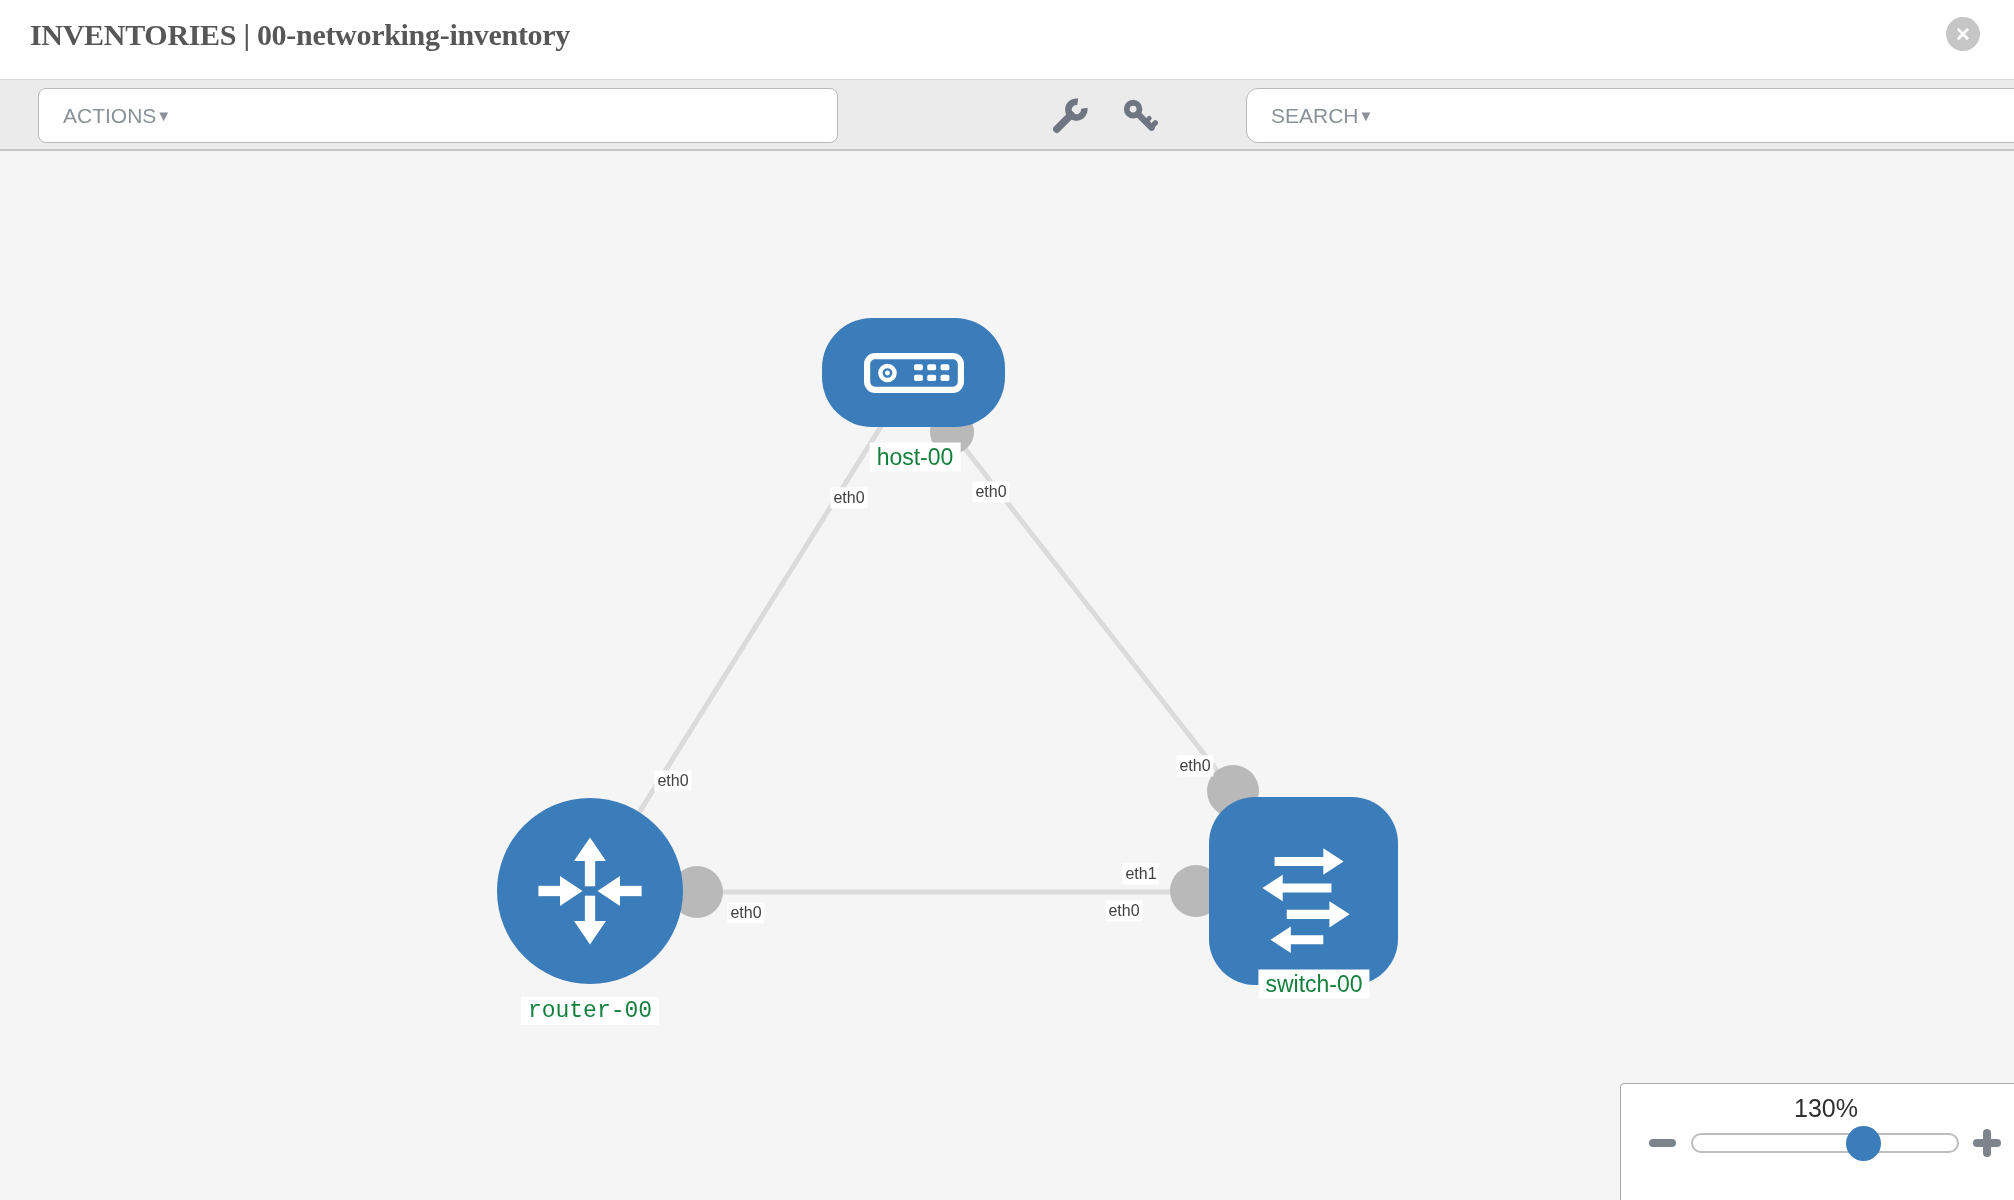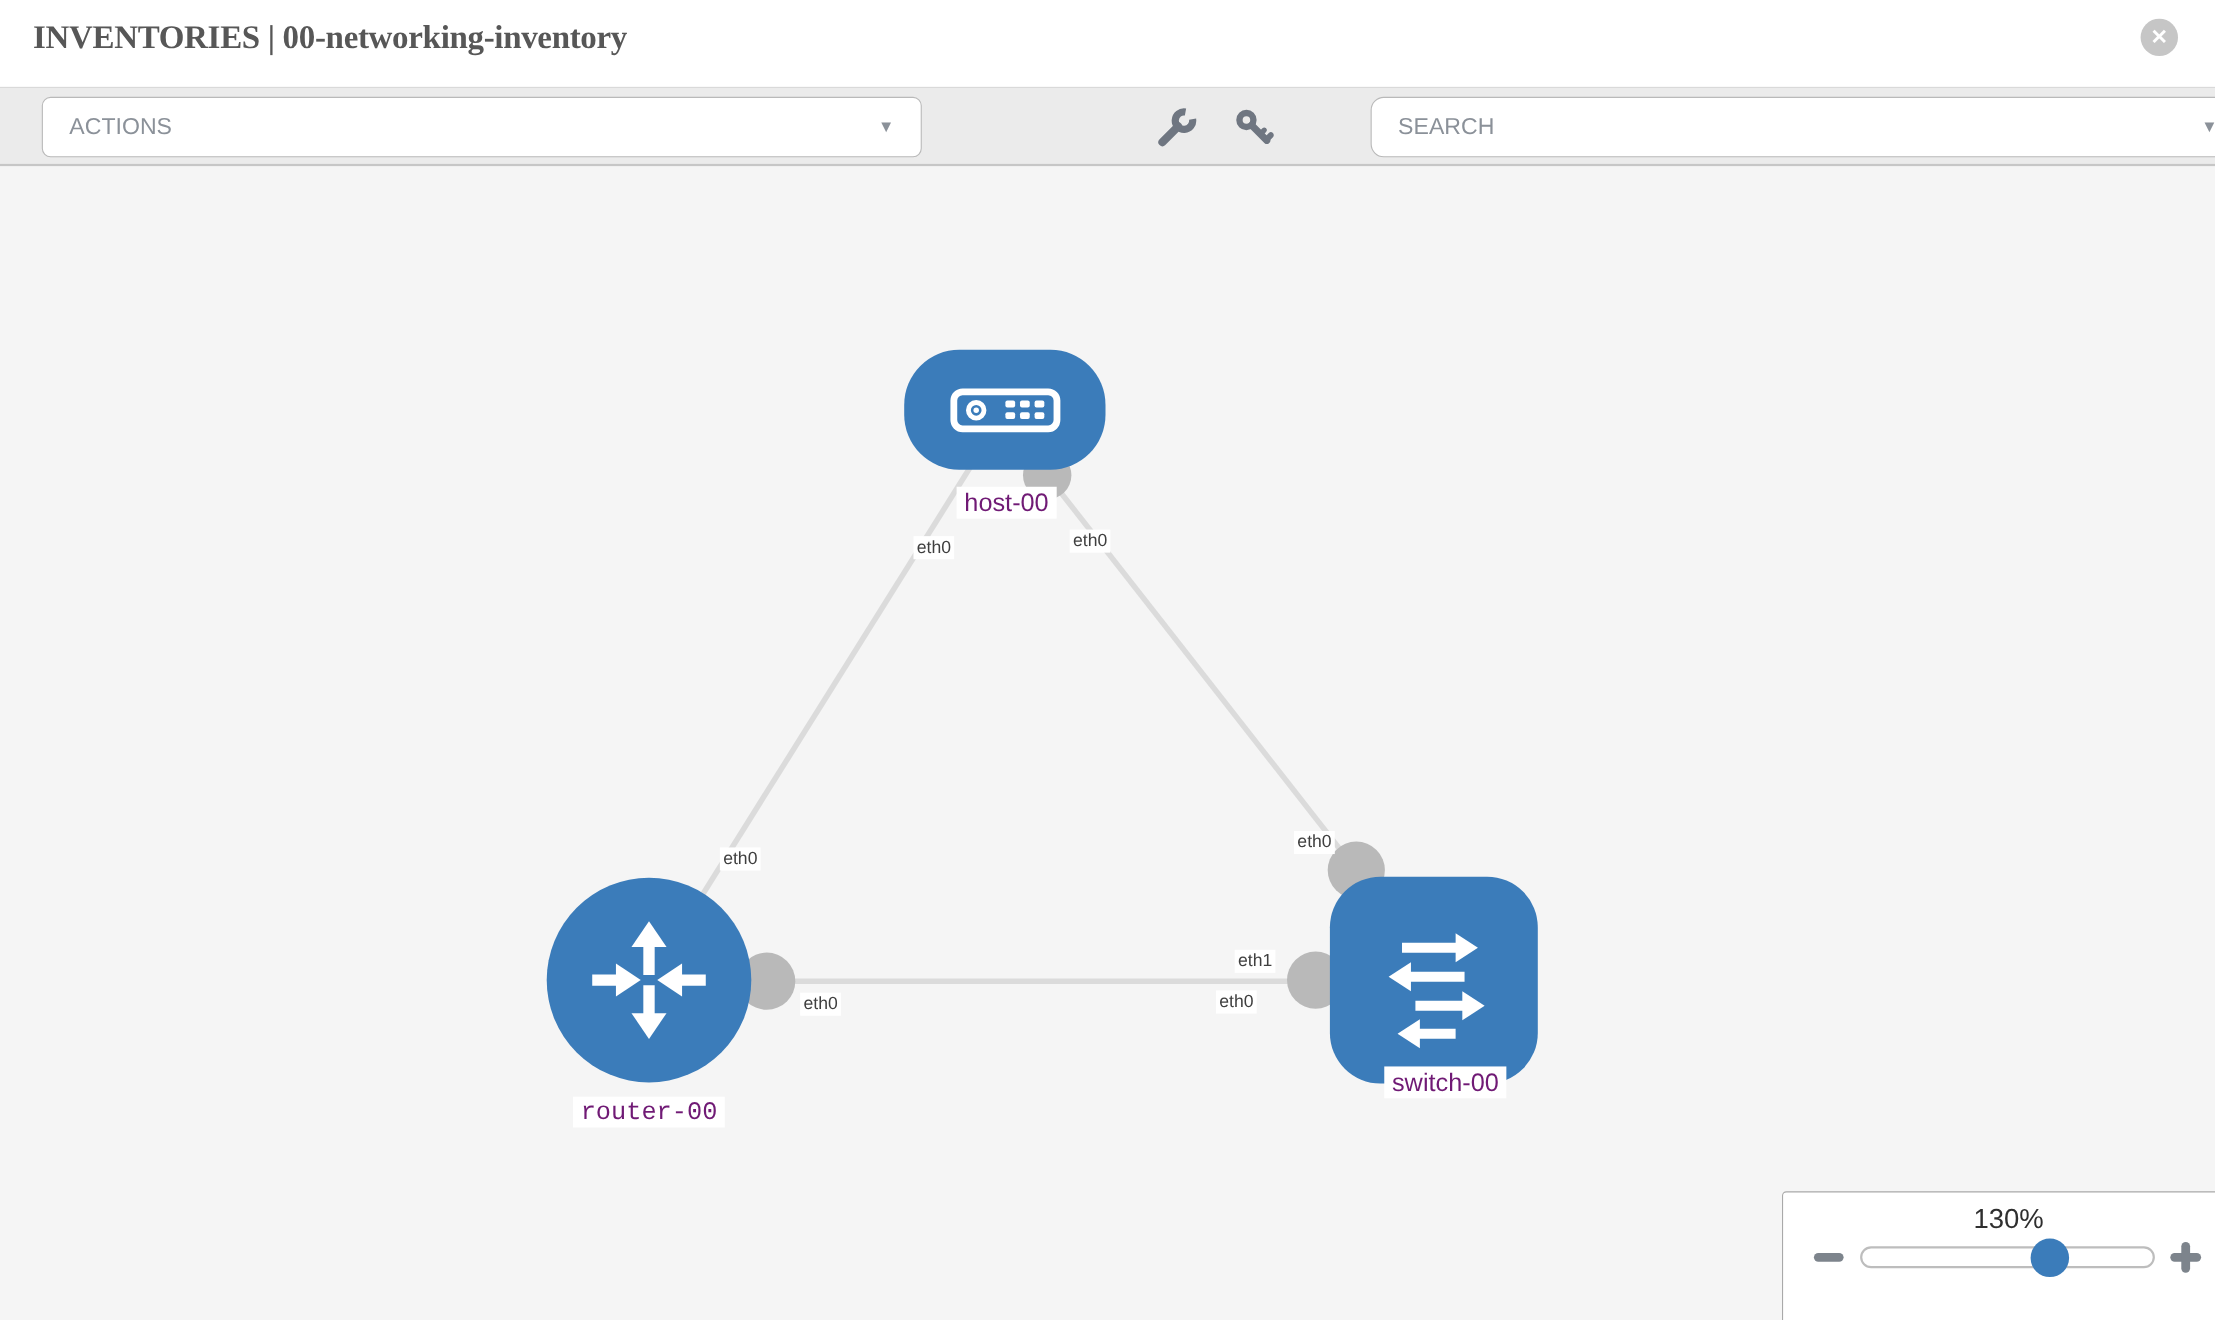--- a/index.html
+++ b/index.html
@@ -11,36 +11,36 @@
   
   .header{position:absolute;left:0;top:0;width:100%;height:79px;background:#fff;z-index:50;font-family:Liberation Serif, serif;}
   .page-title{position:absolute;left:30px;top:18px;font-size:30px;font-weight:bold;color:#575757;letter-spacing:-0.3px;}
   .close-btn{position:absolute;left:1946px;top:17px;width:34px;height:34px;border-radius:50%;
     background:#c6c6c6;color:#fff;display:flex;align-items:center;justify-content:center;
     font-size:19px;font-weight:bold;cursor:pointer;}
   
   .toolbar{position:absolute;left:0;top:79px;width:100%;height:72px;background:#ebebeb;
     border-top:1px solid #d9d9d9;border-bottom:2px solid #c6c6c6;box-sizing:border-box;z-index:50;}
   .dropdown{position:absolute;top:8px;height:55px;background:#fff;border:1px solid #b9b9b9;border-radius:8px;
-    box-sizing:border-box;display:flex;align-items:center;justify-content:space-between;
+    box-sizing:border-box;display:flex;align-items:center;
     padding:0 24px;color:#8b9199;font-size:21px;cursor:pointer;}
   .dd-actions{left:38px;width:800px;}
   .dd-search{left:1246px;width:795px;border-radius:12px;}
   .caret{font-size:15px;color:#8b9199;}
   .tool-icon{position:absolute;top:18px;width:36px;height:36px;cursor:pointer;}
   .tool-icon.wrench{left:1052px;}
   .tool-icon.key{left:1122px;}
   
   .canvas-bg{position:absolute;left:0;top:151px;width:2014px;height:1049px;background:#f5f5f5;z-index:0;}
   .links-svg{position:absolute;left:0;top:0;width:2014px;height:1200px;z-index:1;pointer-events:none;}
   .node{position:absolute;background:var(--node-blue);z-index:2;display:flex;align-items:center;justify-content:center;cursor:pointer;}
   .node-host{left:822px;top:318px;width:183px;height:109px;border-radius:50px;}
   .node-router{left:497px;top:798px;width:186px;height:186px;border-radius:50%;}
   .node-switch{left:1209px;top:797px;width:189px;height:188px;border-radius:46px;}
-  .node-label{position:absolute;transform:translate(-50%,-50%);background:#fff;color:#701a75;
+  .node-label{position:absolute;transform:translate(-50%,-50%);background:#fff;color:#15803d;
     font-size:23px;padding:1px 7px;white-space:nowrap;z-index:3;}
   .iface-chip{position:absolute;transform:translate(-50%,-50%);background:#fff;color:#3f3f3f;
     font-size:16px;padding:1px 3px;white-space:nowrap;z-index:3;line-height:1.2;margin-top:28px;}
   
   .zoom-panel{position:absolute;left:1620px;top:1083px;width:404px;height:128px;background:#fff;
     border:1px solid #a9a9a9;border-radius:4px;box-sizing:border-box;z-index:4;}
   .zoom-level{position:absolute;left:150px;top:10px;width:110px;text-align:center;font-size:25px;color:#2f2f2f;}
   .zoom-minus{position:absolute;left:28px;top:55px;width:27px;height:8px;border-radius:4px;background:#7d848c;cursor:pointer;}
   .zoom-track{position:absolute;left:70px;top:49px;width:268px;height:20px;border:2px solid #bdbdbd;
     border-radius:12px;background:#fff;box-sizing:border-box;cursor:pointer;}

